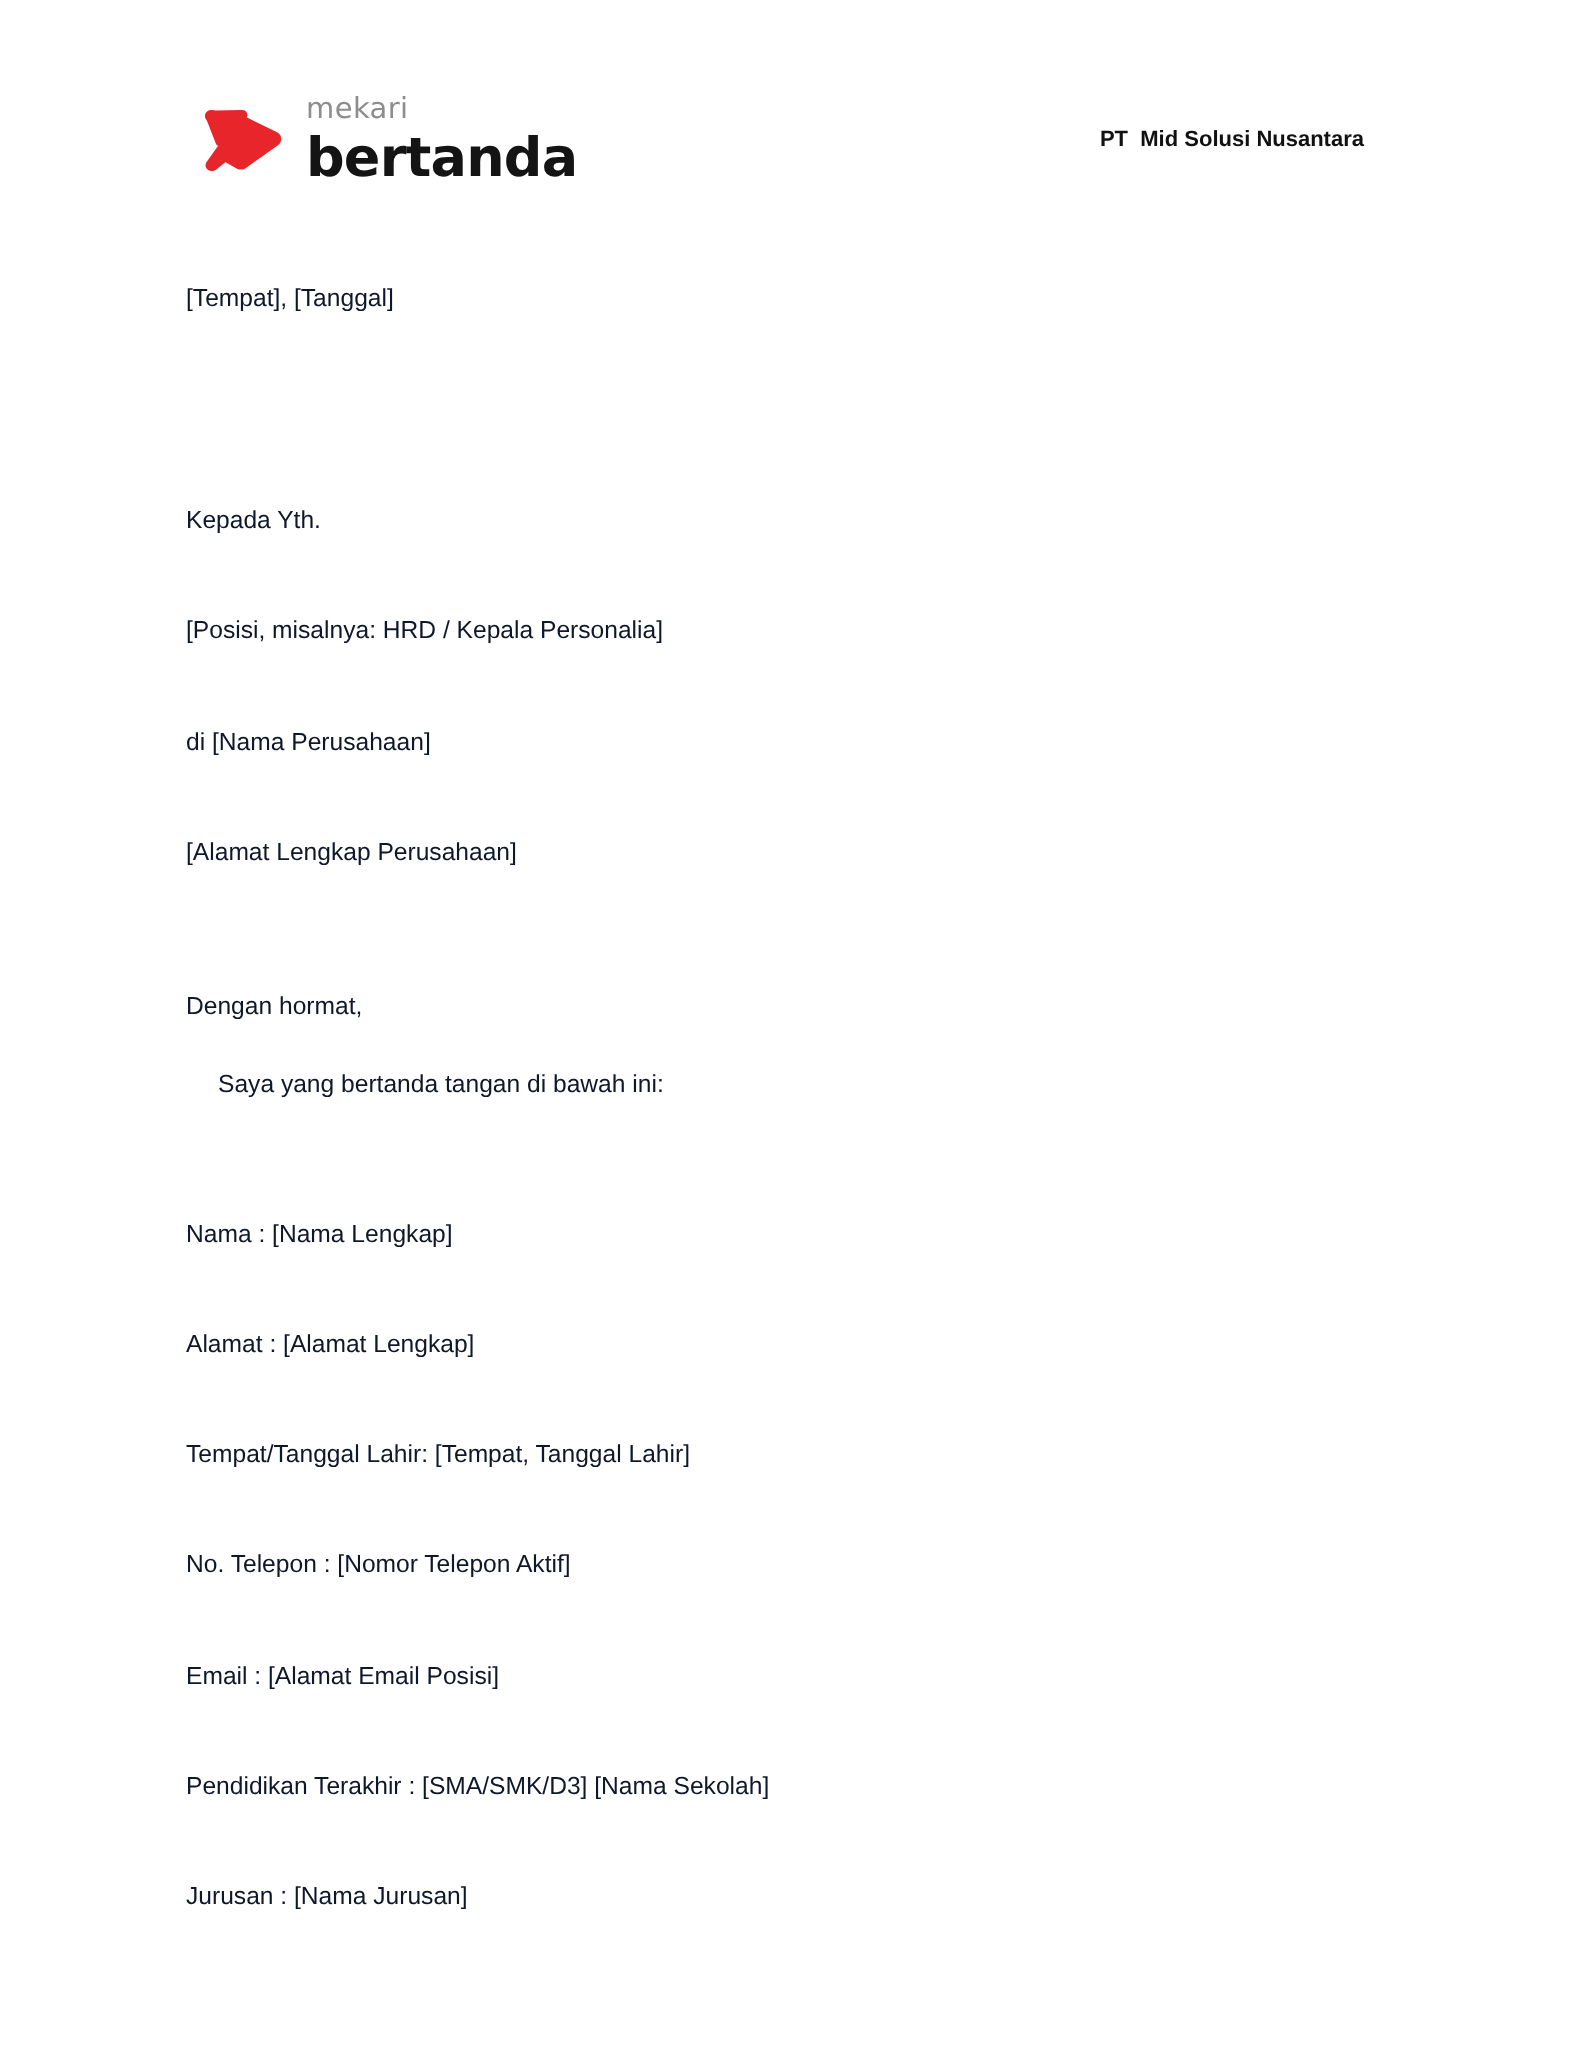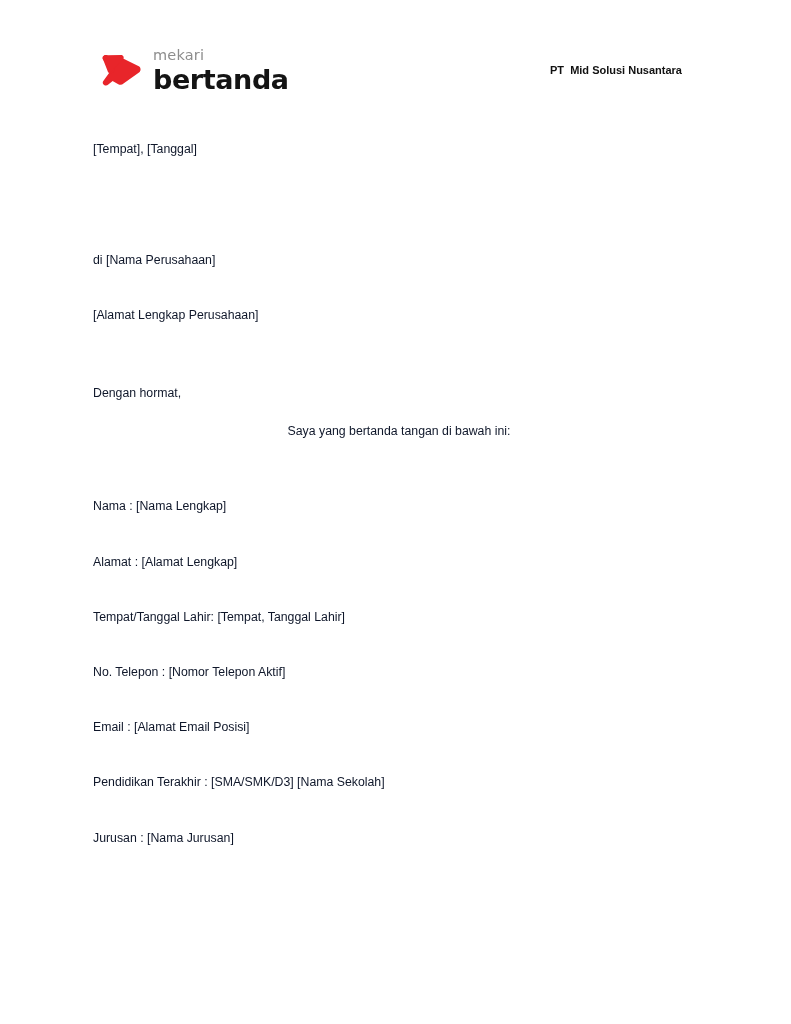--- a/index.html
+++ b/index.html
@@ -89,21 +89,21 @@
     white-space: pre-wrap;
   }
   .line {
     font-size: 12.3px;
     line-height: 18.4px;
     color: #0f172a;
   }
   .sp-date      { margin: 0 0 56px 0; }
   .sp-recipient { margin: 0 0 22px 0; }
   .sp-salut     { margin: 0 0 20px 0; }
-  .sp-intro     { margin: 0 0 20px 0; text-align: center; }
+  .sp-intro     { margin: 0 0 20px 16px; }
   .sp-details   { margin: 0 0 22px 0; }
 </style>
 </head>
 <body>
 
 <div class="page">
 
   <div class="letterhead">
 
     <div class="brand">
@@ -119,20 +119,22 @@
     </div>
 
     <div class="company-name">PT  Mid Solusi Nusantara</div>
   </div>
 
   <div class="letter">
 
     <div class="line sp-date">[Tempat], [Tanggal]</div>
 
     <div class="blk sp-recipient">
+      <div class="line">Kepada Yth.</div>
+      <div class="line">[Posisi, misalnya: HRD / Kepala Personalia]</div>
       <div class="line">di [Nama Perusahaan]</div>
       <div class="line">[Alamat Lengkap Perusahaan]</div>
     </div>
 
     <div class="line sp-salut">Dengan hormat,</div>
 
     <div class="line sp-intro">Saya yang bertanda tangan di bawah ini:</div>
 
     <div class="blk sp-details">
       <div class="line">Nama : [Nama Lengkap]</div>

